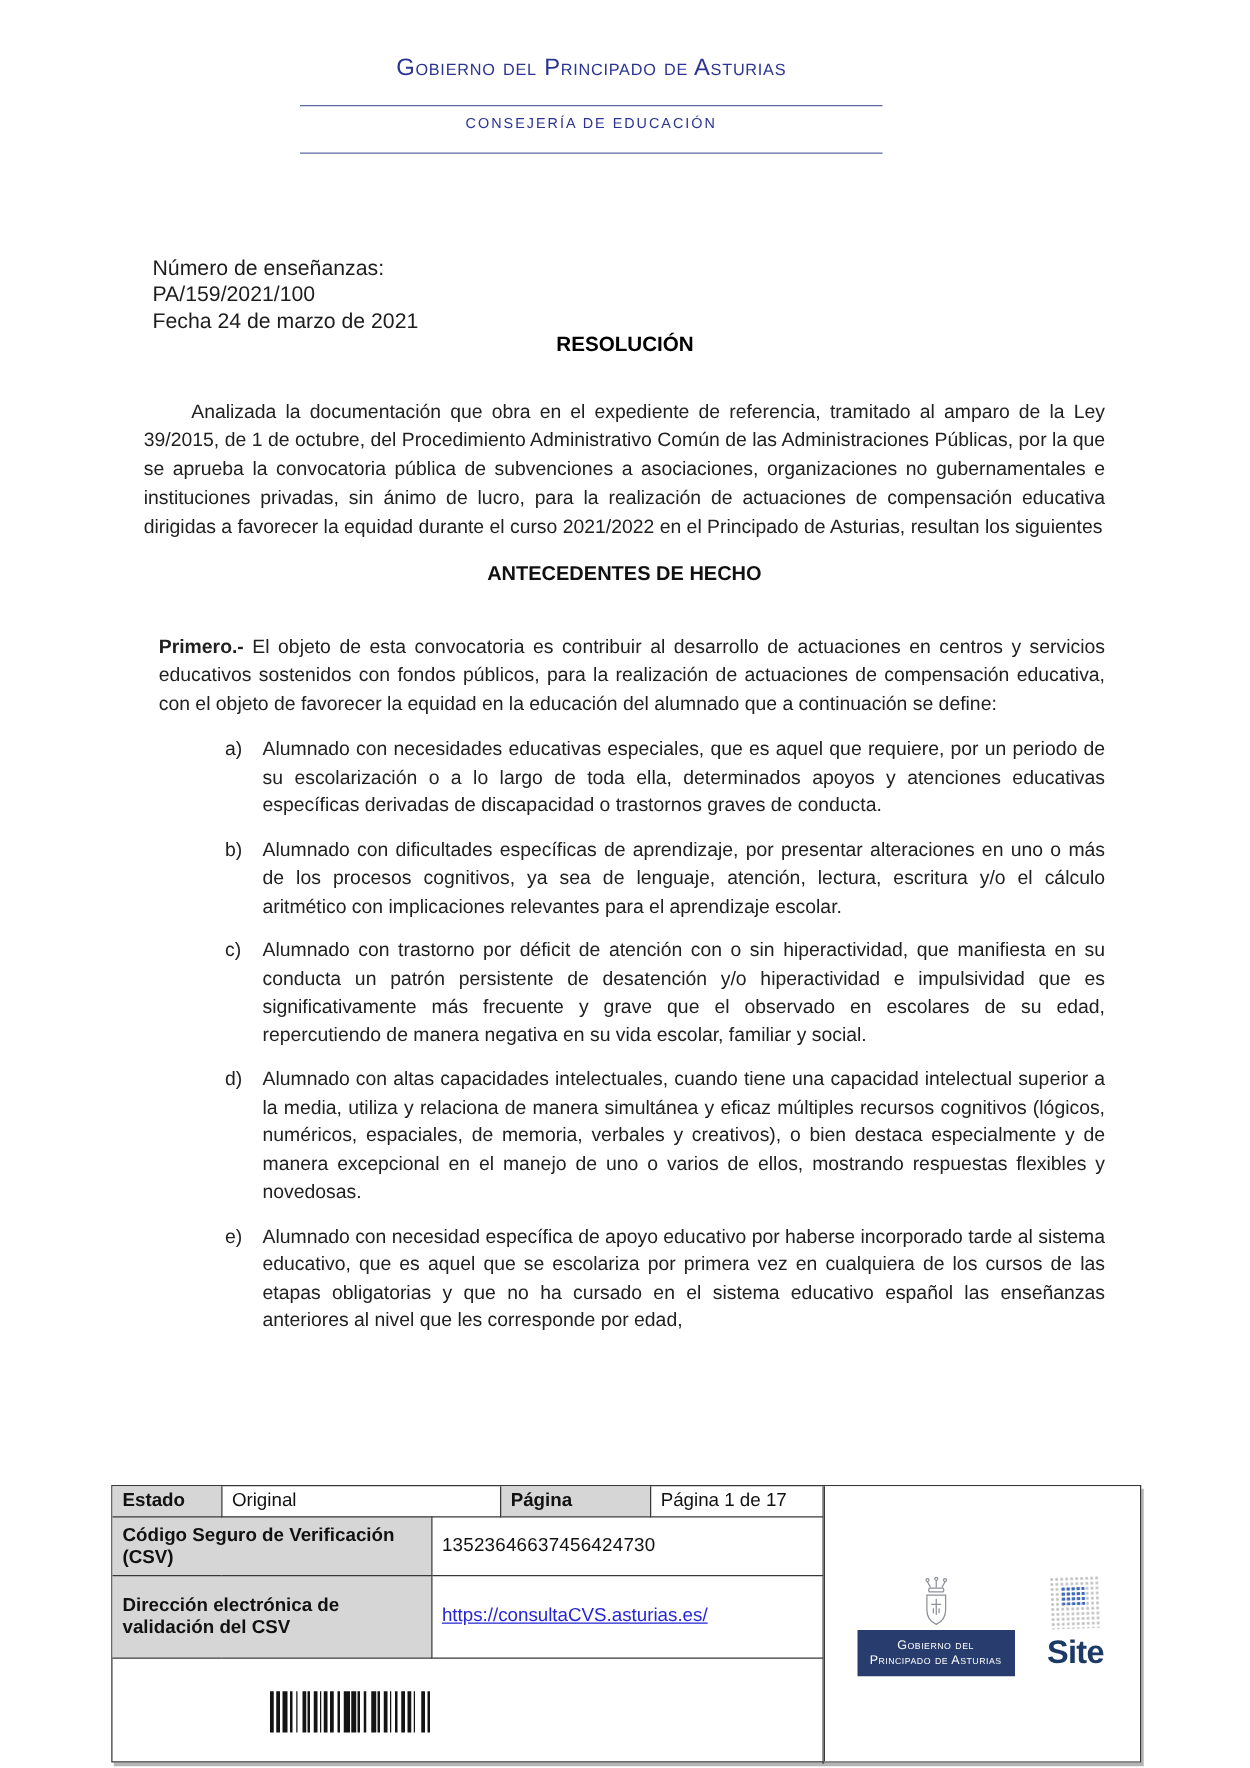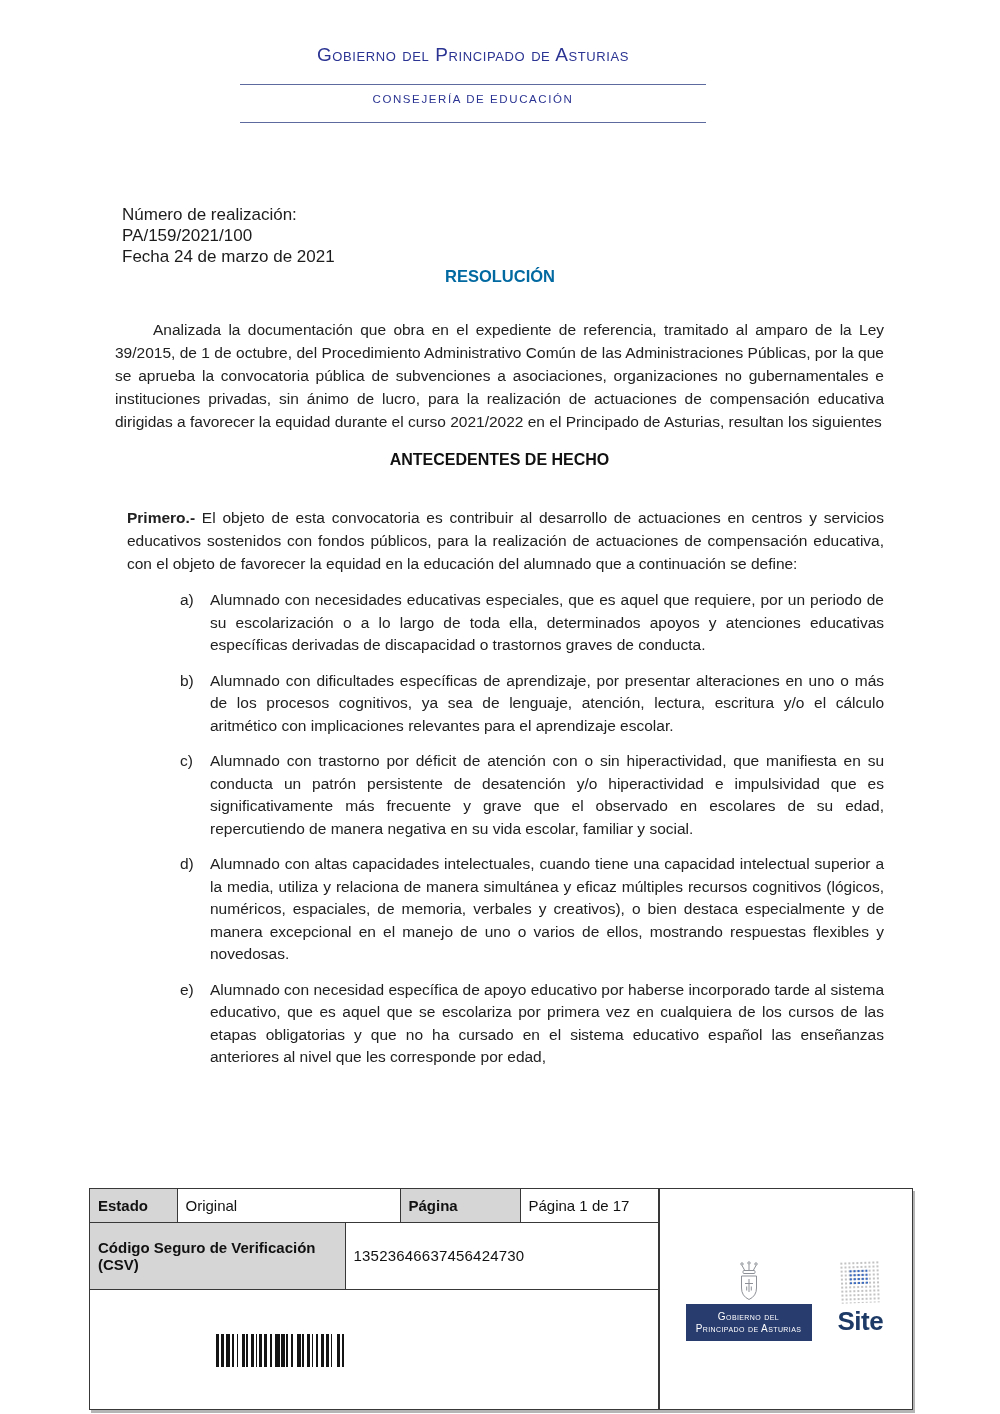--- a/index.html
+++ b/index.html
@@ -19,21 +19,21 @@
   .head-rule { border:none; border-top:1px solid #5c6aa0; margin:0; }
   .rule1 { margin-top:18px; }
   .dept-title {
     margin-top:8px; font-size:11.5px; letter-spacing:1.6px; color:#2b3492;
   }
   .rule2 { margin-top:17px; }
 
   
   .num-block { position:absolute; top:204px; left:122px; font-size:17px; line-height:21px; color:#1c1c1c; }
   .res-title { position:absolute; top:267px; left:0; width:1000px; text-align:center;
-               font-size:16.5px; font-weight:bold; color:#0369a1; }
+               font-size:16.5px; font-weight:bold; color:#000000; }
 
   
   .body-col { position:absolute; top:318px; left:115px; width:769px; }
   .para {
     font-size:15.5px; line-height:23px; text-align:justify; color:#212121;
   }
   .intro { text-indent:38px; }
   .section-head {
     margin-top:18px; text-align:center; font-size:16px; font-weight:bold; color:#111;
   }
@@ -98,21 +98,21 @@
 <div class="page">
 
   <div class="letterhead">
     <div class="org-title">Gobierno del Principado de Asturias</div>
     <hr class="head-rule rule1">
     <div class="dept-title">CONSEJERÍA DE EDUCACIÓN</div>
     <hr class="head-rule rule2">
   </div>
 
   <div class="num-block">
-    <div>Número de realización:</div>
+    <div>Número de enseñanzas:</div>
     <div>PA/159/2021/100</div>
     <div>Fecha 24 de marzo de 2021</div>
   </div>
   <div class="res-title">RESOLUCIÓN</div>
 
   <div class="body-col">
     <p class="para intro">Analizada la documentación que obra en el expediente de referencia, tramitado al amparo de la Ley 39/2015, de 1 de octubre, del Procedimiento Administrativo Común de las Administraciones Públicas, por la que se aprueba la convocatoria pública de subvenciones a asociaciones, organizaciones no gubernamentales e instituciones privadas, sin ánimo de lucro, para la realización de actuaciones de compensación educativa dirigidas a favorecer la equidad durante el curso 2021/2022 en el Principado de Asturias, resultan los siguientes</p>
 
     <div class="section-head">ANTECEDENTES DE HECHO</div>
 
@@ -154,20 +154,24 @@
       <tbody>
           <tr class="row-estado">
         <td class="cell-label">Estado</td>
         <td colspan="2">Original</td>
         <td class="cell-label">Página</td>
         <td>Página 1 de 17</td>
       </tr>
       <tr class="row-csv">
         <td class="cell-label" colspan="2">Código Seguro de Verificación (CSV)</td>
         <td colspan="3" class="csv-value">13523646637456424730</td>
+      </tr>
+      <tr class="row-dir">
+        <td class="cell-label" colspan="2">Dirección electrónica de validación del CSV</td>
+        <td colspan="3" class="link-cell"><a href="#" class="csv-link">https://consultaCVS.asturias.es/</a></td>
       </tr>
       <tr>
         <td colspan="5" class="barcode-cell">
           <div class="barcode">
                 <div class="bar" style="width: 3.2px;"></div>
                 <div class="gap" style="width: 1.6px;"></div>
                 <div class="bar" style="width: 3.2px;"></div>
                 <div class="gap" style="width: 1.6px;"></div>
                 <div class="bar" style="width: 4.8px;"></div>
                 <div class="gap" style="width: 1.6px;"></div>

